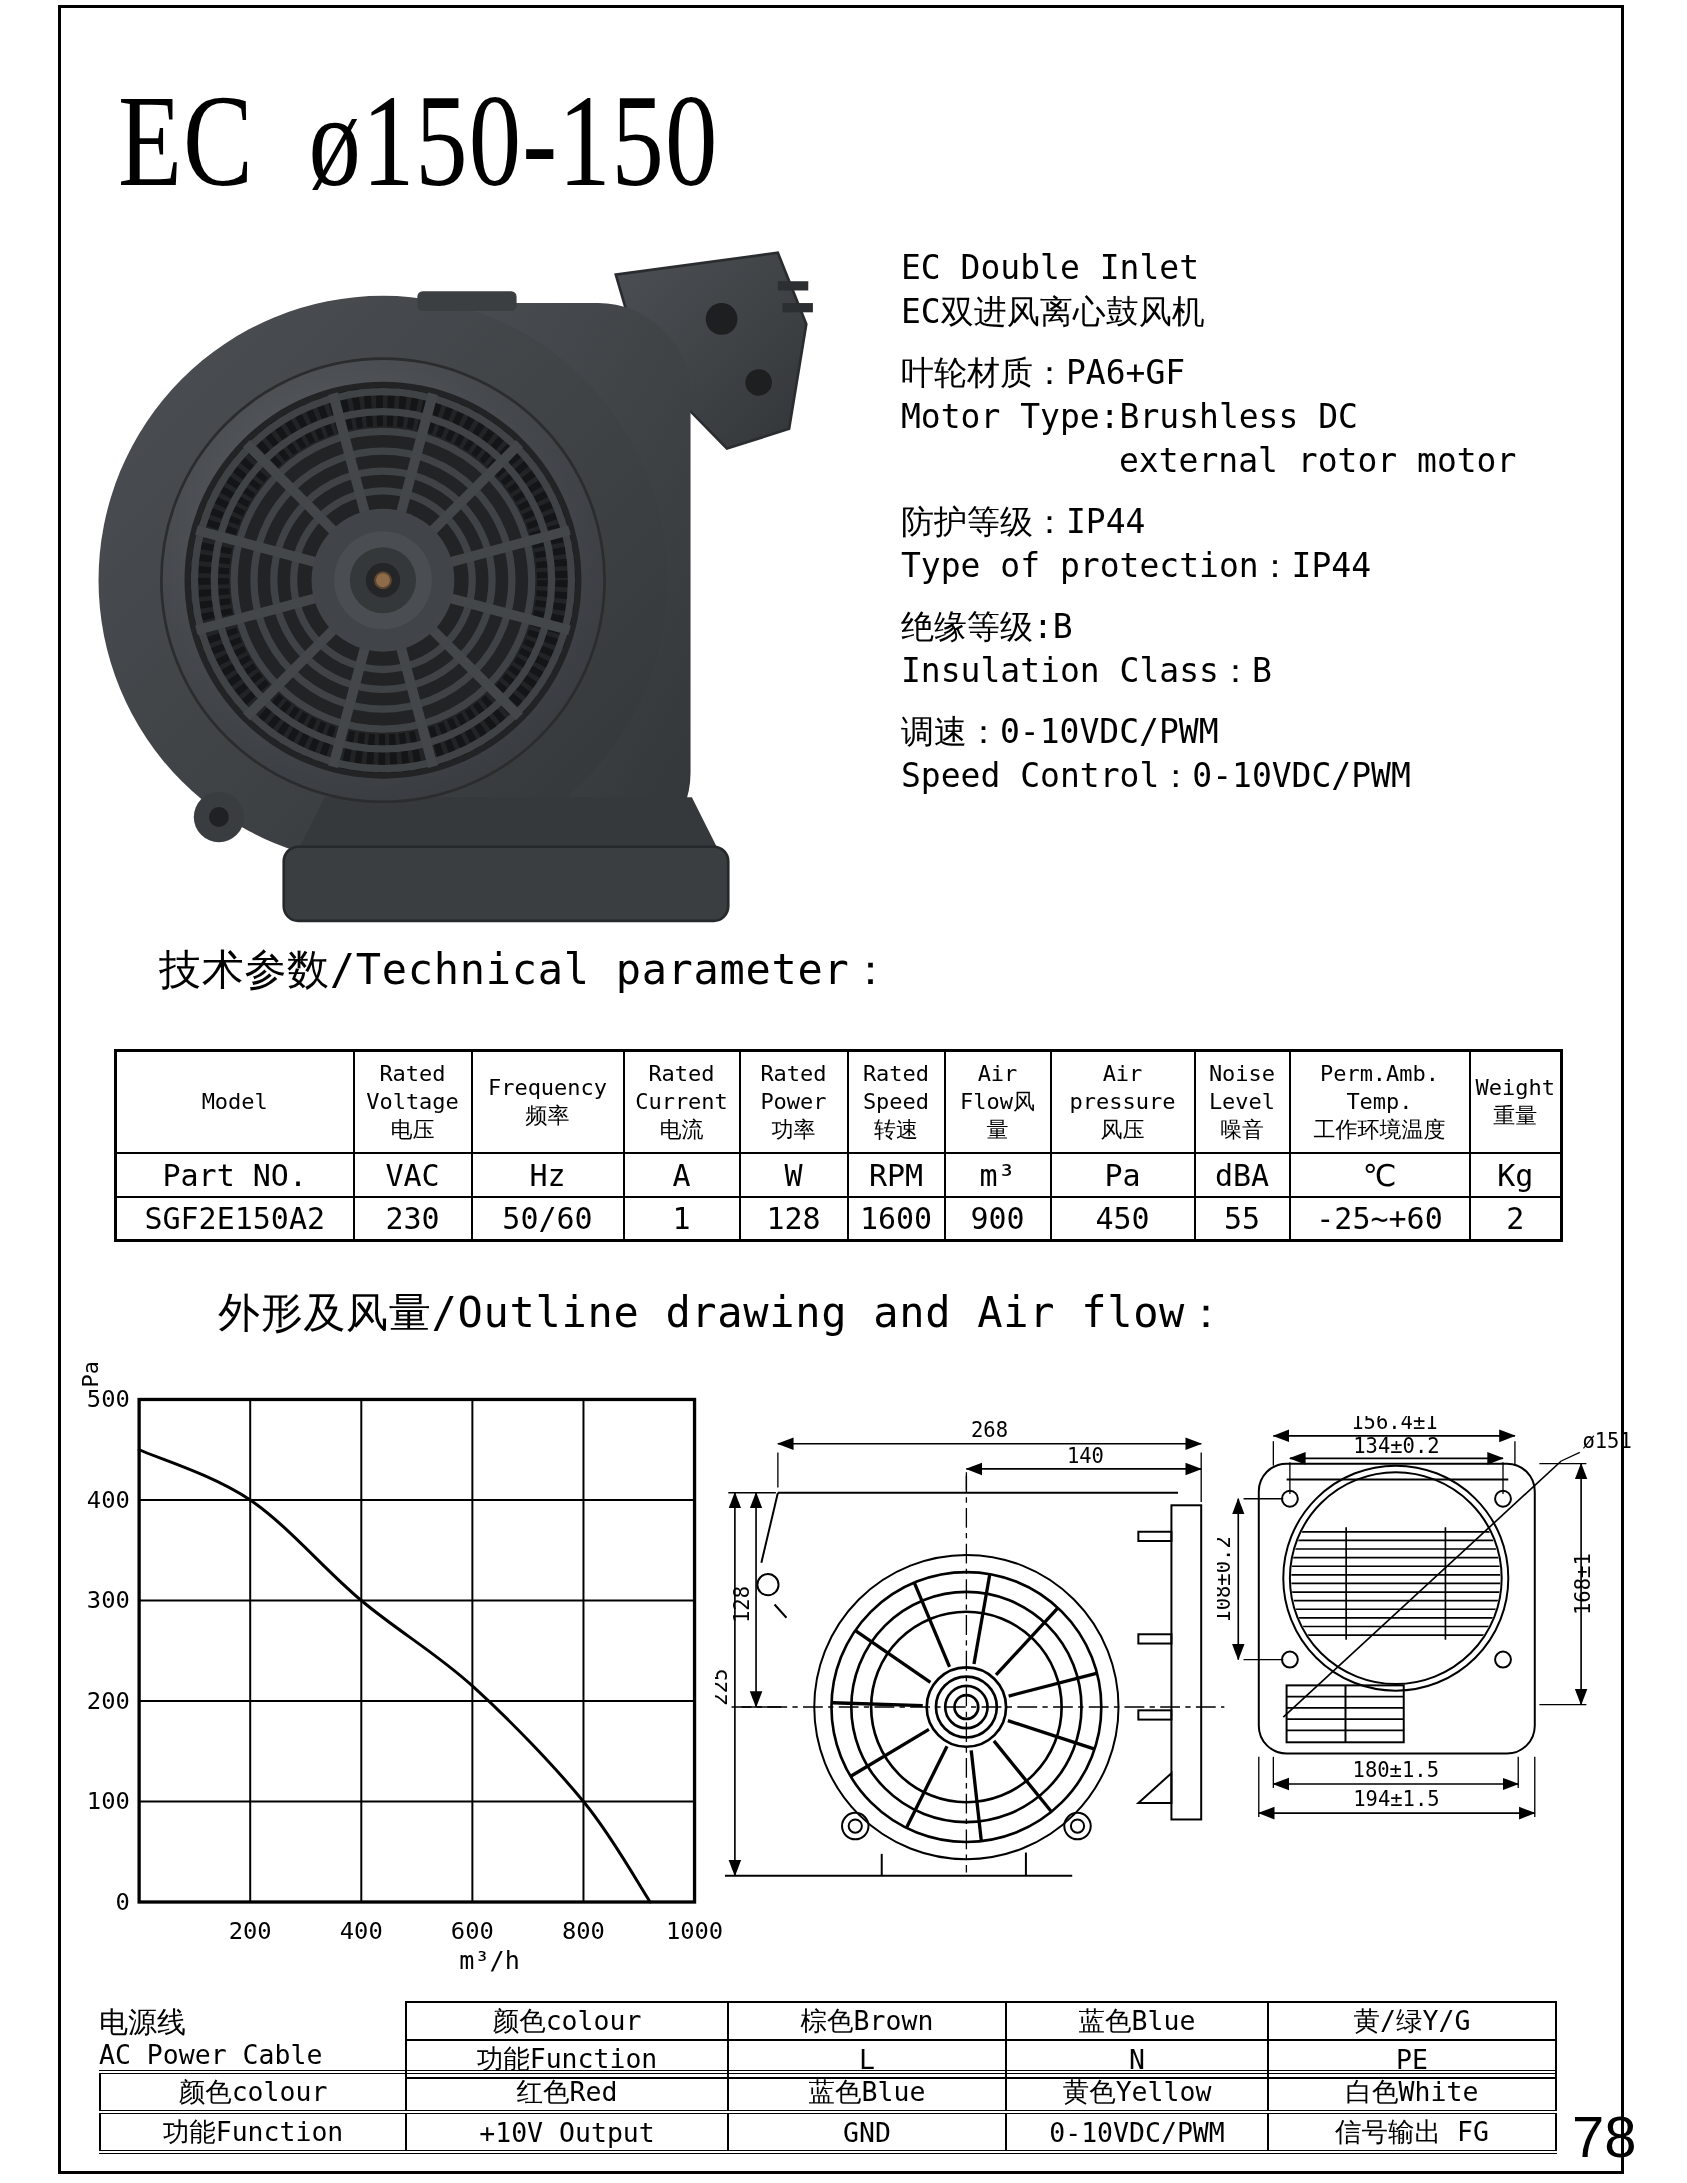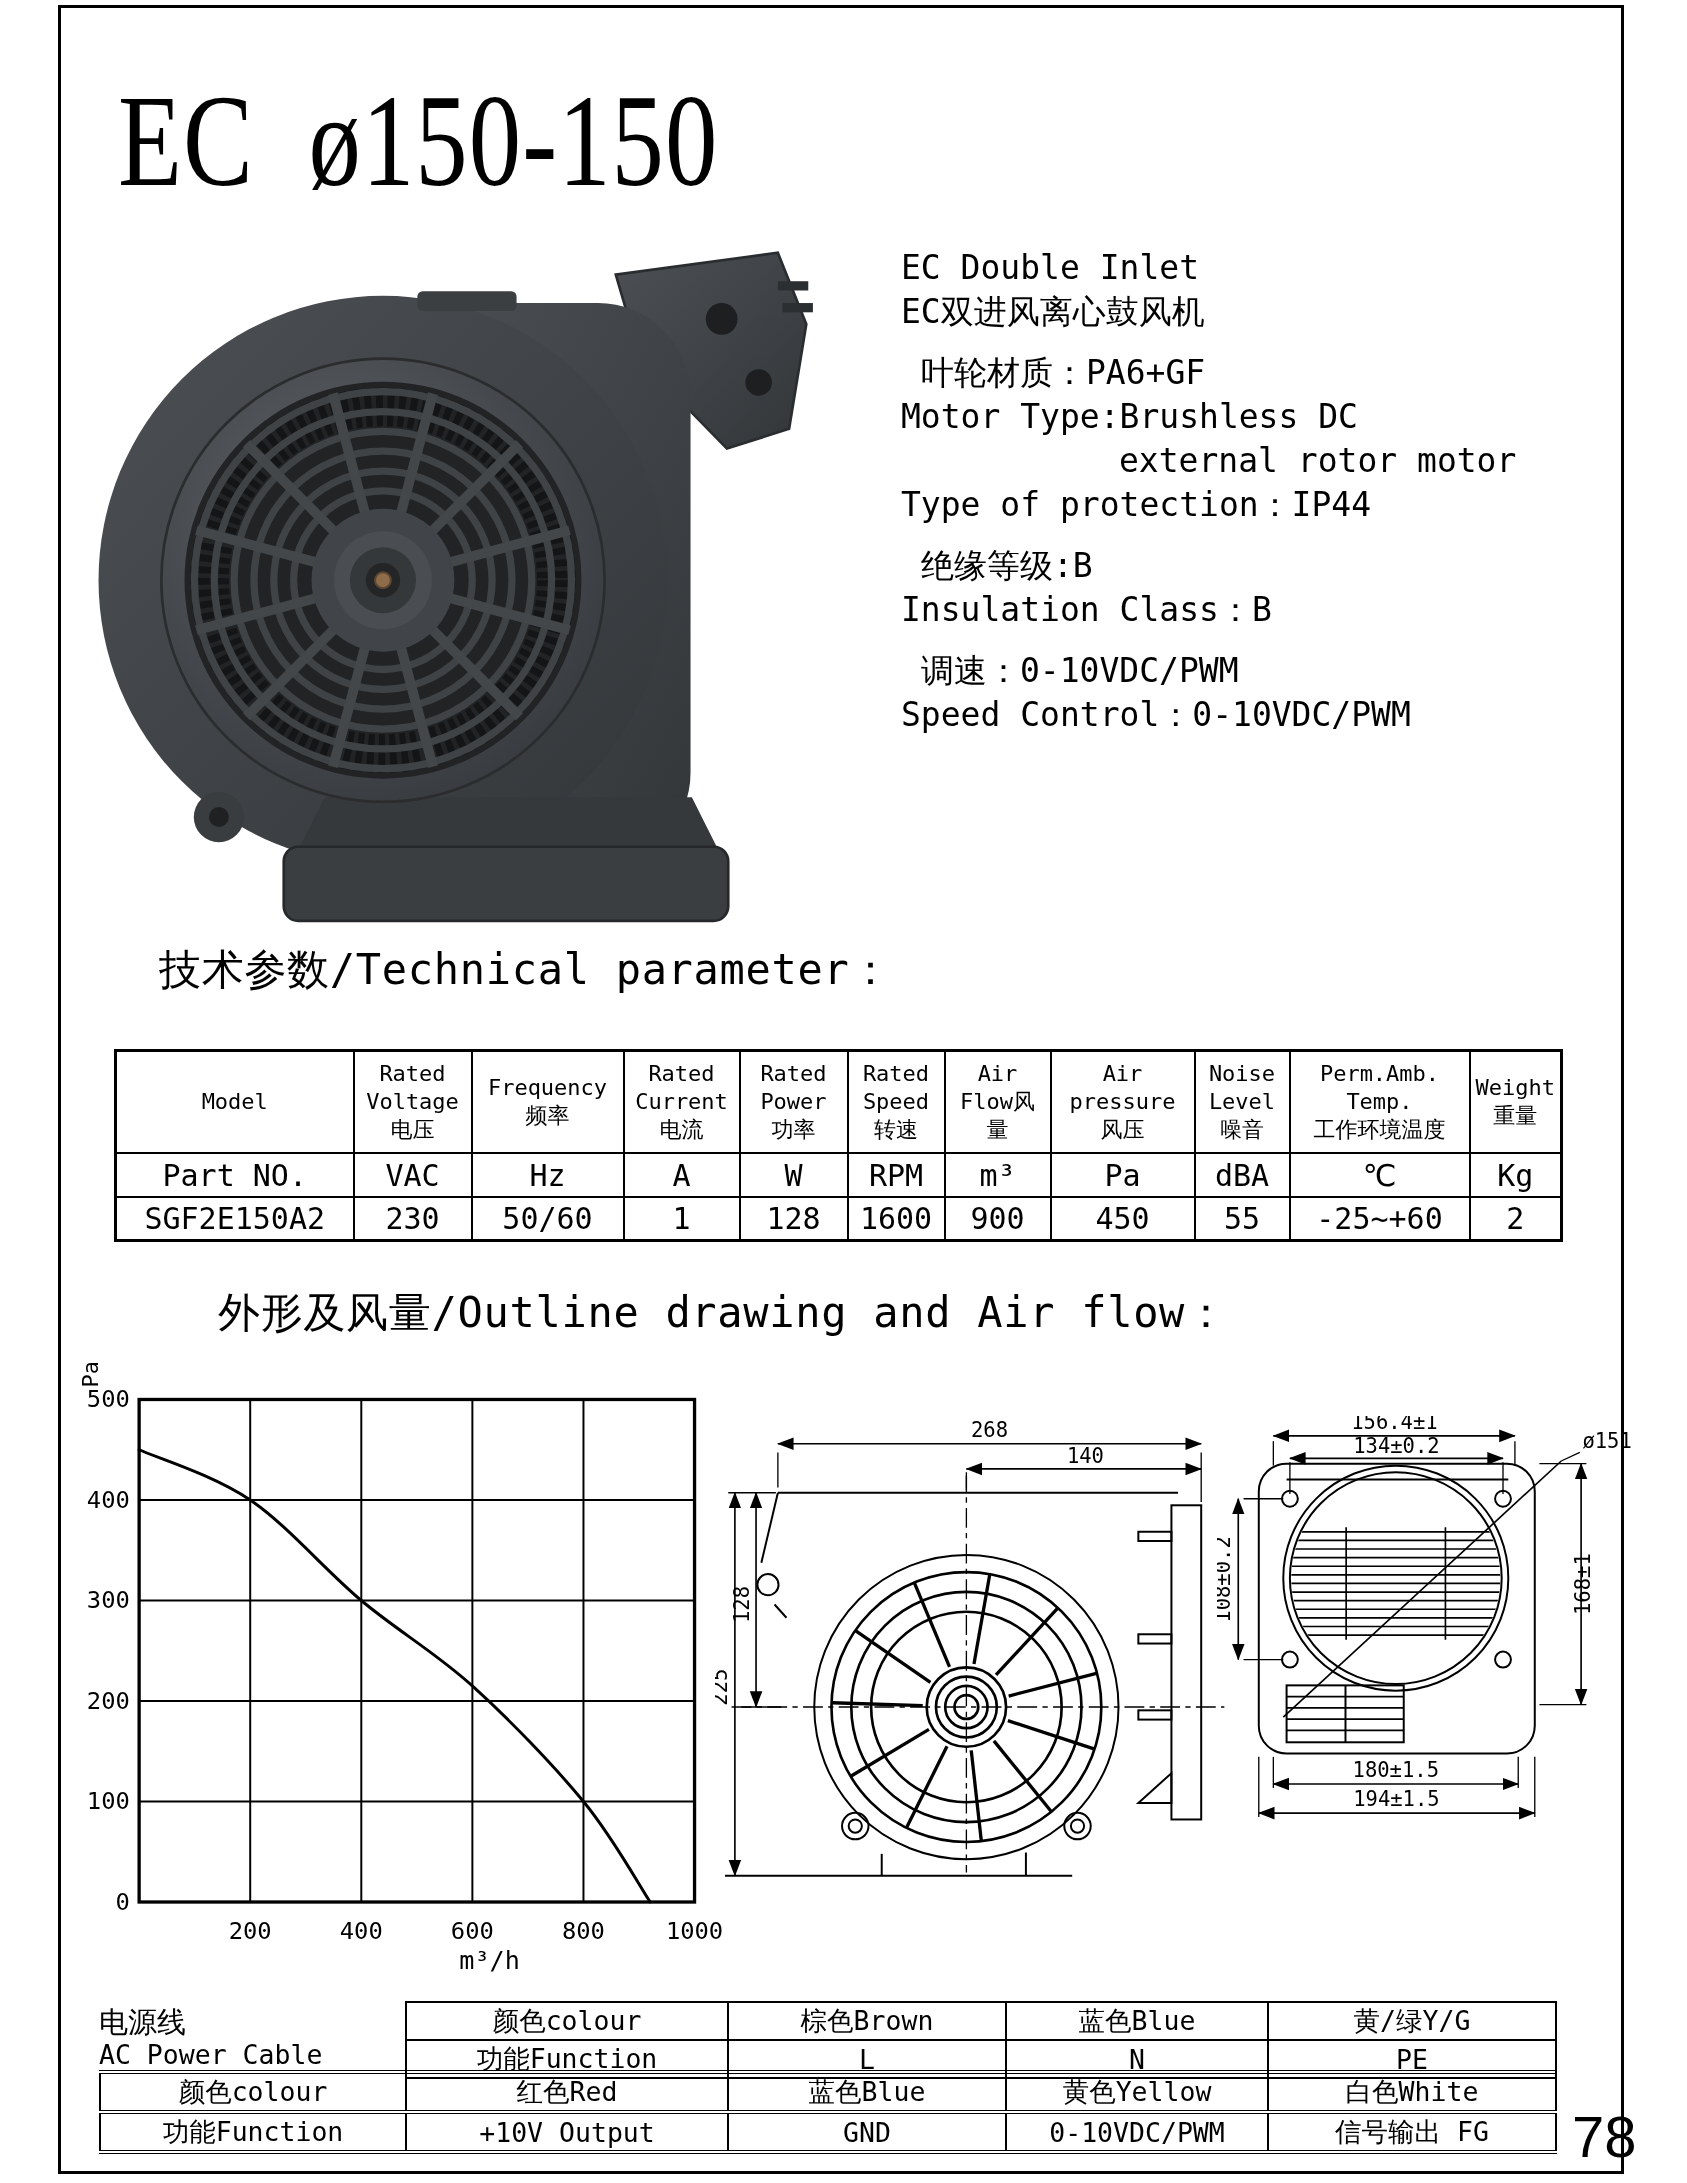--- a/index.html
+++ b/index.html
@@ -6,21 +6,21 @@
   body { width:1687px; height:2183px; position:relative;
          font-family:"DejaVu Sans Mono","DejaVu Sans","Liberation Sans",monospace; color:#000; }
   .abs { position:absolute; }
   .frame { left:58px; top:5.3px; width:1566px; height:2169px; border:3.3px solid #000; box-sizing:border-box; }
 
   .title { left:118px; top:65px; font-size:131px; font-family:"Liberation Serif","DejaVu Serif",serif;
            white-space:pre; letter-spacing:1.3px; transform:scaleX(0.80); transform-origin:left top; }
 
   .specs { left:901px; top:246px; width:731px; }
   .specs p { margin:0; font-size:33px; line-height:44px; white-space:pre; }
-  .specs p.gap { margin-top:17px;margin-left:20px; }
+  .specs p.gap { margin-top:17px; }
   .specs p.indent { padding-left:218px; }
 
   .sec-heading { font-size:42px; letter-spacing:0.7px;text-align:center; }
   .tech-heading { left:159px; top:942px; }
   .outline-heading { left:218px; top:1285px; }
 
   table { border-collapse:collapse; table-layout:fixed; }
   td { text-align:center; vertical-align:middle; padding:0; overflow:hidden; }
 
   .tech-table { left:114px; top:1049px; width:1445px; border:3.3px solid #000; }
@@ -122,20 +122,21 @@
     <circle cx="438" cy="537" r="12" fill="#8f6c49" stroke="#5d4631" stroke-width="3"></circle>
   </g>
 </svg>
 
 <div class="abs specs">
   <p>EC Double Inlet</p>
   <p>EC双进风离心鼓风机</p>
   <p class="gap">叶轮材质：PA6+GF</p>
   <p>Motor Type:Brushless DC</p>
   <p class="indent">external rotor motor</p>
+  <p class="gap">防护等级：IP44</p>
   <p>Type of protection：IP44</p>
   <p class="gap">绝缘等级:B</p>
   <p>Insulation Class：B</p>
   <p class="gap">调速：0-10VDC/PWM</p>
   <p>Speed Control：0-10VDC/PWM</p>
 </div>
 
 <div class="abs sec-heading tech-heading">技术参数/Technical parameter：</div>
 
 <table class="abs tech-table">

